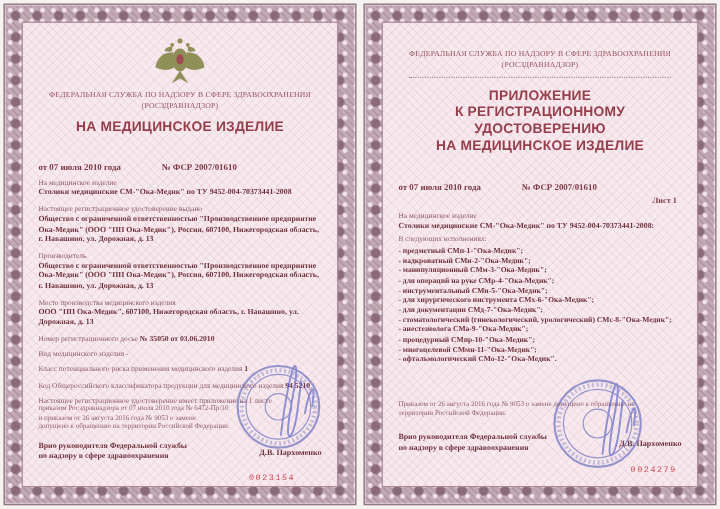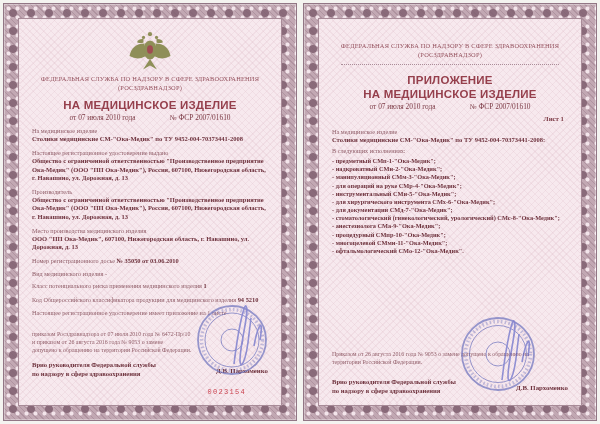--- a/index.html
+++ b/index.html
@@ -33,21 +33,21 @@
     outline:1px solid #a88b98;
     padding:8px 12px 8px 12px;
     display:flex; flex-direction:column;
     overflow:hidden;
   }
 
   
   .agency { text-align:center; color:#95525e; font-size:6.4px; line-height:1.35; letter-spacing:.2px; }
   .doc-title { text-align:center; color:#953f4c; font-family:"Liberation Sans", sans-serif; font-weight:bold; }
   .doc-title .t-line { font-size:11.5px; line-height:1.22; letter-spacing:.2px; }
-  .date-row { display:flex; justify-content:center; gap:34px; color:#7c3a45; font-weight:normal; font-size:7.4px; margin-top:1px; }
+  .date-row { display:flex; gap:34px; color:#7c3a45; font-weight:bold; font-size:7.4px; margin-top:22px; }
   .sheet { text-align:right; color:#7c3a45; font-weight:bold; font-size:6.8px; margin-top:4px; padding-right:4px; }
 
   .lab  { color:#8f5c67; font-size:6.2px; line-height:1.3; }
   .val  { color:#6e323d; font-weight:bold; font-size:6.5px; line-height:1.32; }
   .sec  { margin-top:5px; }
   .line { margin-top:5px; font-size:6.2px; color:#8f5c67; }
   .line .val { font-size:6.4px; }
 
   .foot { color:#93606b; font-size:5.9px; line-height:1.3; width:78%; }
   .sig-row { display:flex; justify-content:space-between; align-items:flex-start; margin-top:7px; }
@@ -184,20 +184,21 @@
 
       <div class="agency" style="margin-top:14px;">
         <div>ФЕДЕРАЛЬНАЯ СЛУЖБА ПО НАДЗОРУ В СФЕРЕ ЗДРАВООХРАНЕНИЯ</div>
         <div>(РОСЗДРАВНАДЗОР)</div>
       </div>
 
       <div class="divider"></div>
 
       <div class="doc-title" style="margin-top:8px;">
         <div class="t-line">ПРИЛОЖЕНИЕ</div>
+        <div class="t-line">К РЕГИСТРАЦИОННОМУ УДОСТОВЕРЕНИЮ</div>
         <div class="t-line">НА МЕДИЦИНСКОЕ ИЗДЕЛИЕ</div>
       </div>
 
       <div class="date-row">
         <span>от 07 июля 2010 года</span>
         <span>№ ФСР 2007/01610</span>
       </div>
 
       <div class="sheet">Лист 1</div>
 
@@ -231,20 +232,21 @@
       </div>
 
       <div class="sig-row" style="margin-top:12px;">
         <div class="sig-titles">
           <div>Врио руководителя Федеральной службы</div>
           <div>по надзору в сфере здравоохранения</div>
         </div>
         <div class="sig-name">Д.В. Пархоменко</div>
       </div>
 
+      <div class="serial" style="padding-right:4px;">0024279</div>
 
       <div class="stamp stamp-right">
         <svg width="86" height="88" viewBox="0 0 86 88">
           <g fill="none" stroke="#5a63b8">
             <circle cx="40" cy="46" r="36" stroke-width="1.8"></circle>
             <circle cx="40" cy="46" r="28.5" stroke-width="1"></circle>
             <circle cx="40" cy="46" r="32.5" stroke-width="3.5" stroke-dasharray="1.6 2.2" opacity=".55"></circle>
             <circle cx="40" cy="46" r="12" stroke-width="1"></circle>
             <path d="M44 72 C 48 38, 54 10, 56 13 C 60 18, 50 52, 50 68 C 50 78, 56 72, 59 42 L 61 26 M 64 54 C 68 32, 74 24, 70 48" stroke="#4a53c2" stroke-width="1.6" opacity=".95"></path>
           </g>

